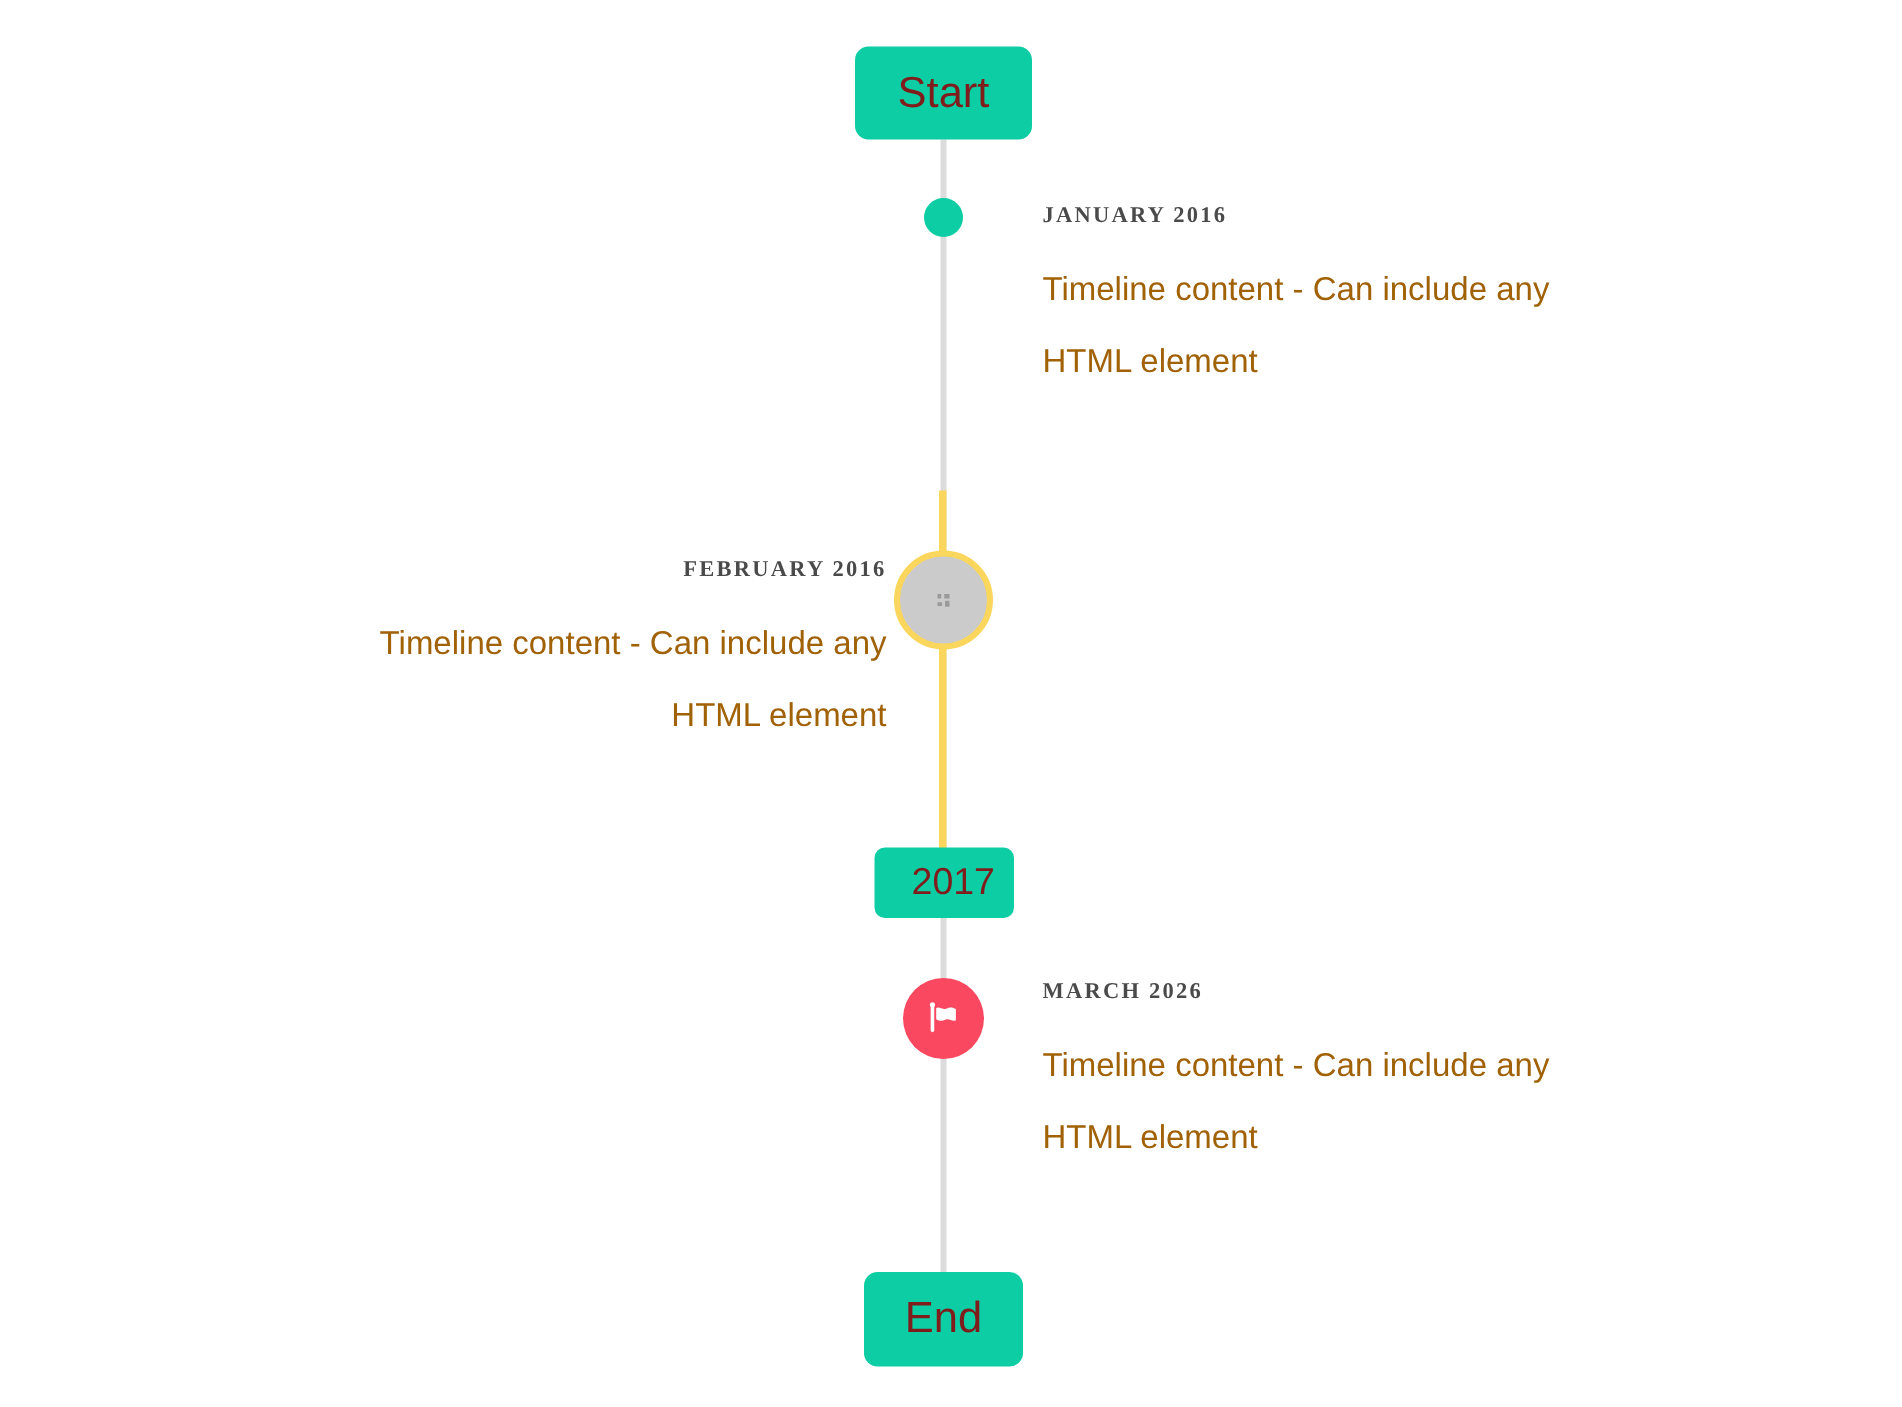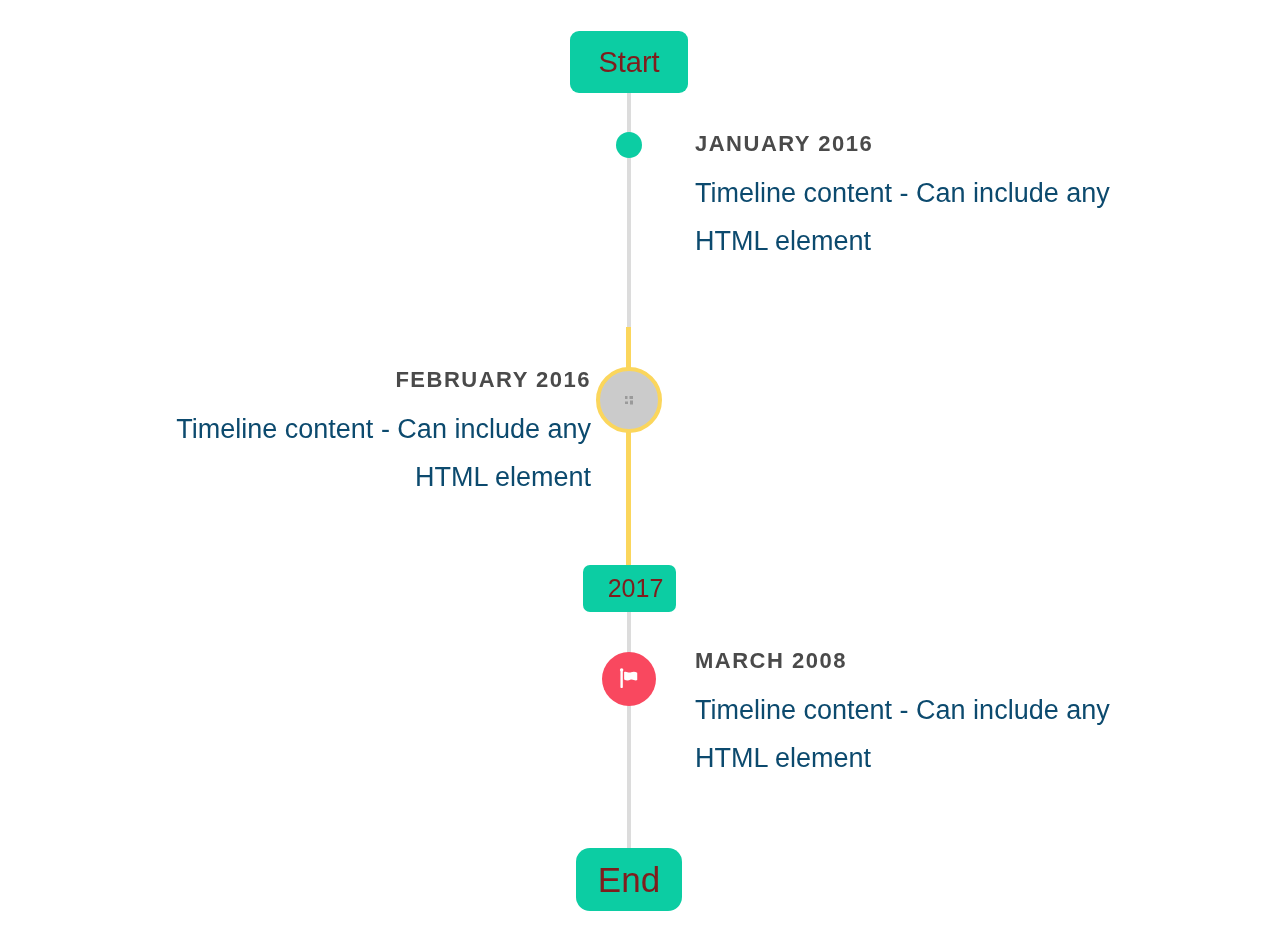--- a/index.html
+++ b/index.html
@@ -20,21 +20,21 @@
     width: 5px; height: 240px; background: #fbd65c;
   }
 
   
   .badge {
     position: absolute; display: flex; align-items: center; justify-content: center;
     background: #0ccda3; color: #7f1d1d; border-radius: 9px;
   }
   .badge-start { left: 570px; top: 31px; width: 118px; height: 62px; font-size: 29px; }
   .badge-year  { left: 583px; top: 565px; width: 93px; height: 47px; font-size: 25px; border-radius: 7px; padding-left: 12px; }
-  .badge-end   { left: 576px; top: 848px; width: 106px; height: 63px; font-size: 35px; border-radius: 14px; }
+  .badge-end   { left: 576px; top: 848px; width: 106px; height: 63px; font-size: 29px; }
 
   
   .marker-dot {
     position: absolute; left: 616px; top: 132px;
     width: 26px; height: 26px; border-radius: 50%; background: #0ccda3;
   }
   .marker-image {
     position: absolute; left: 596px; top: 367px;
     width: 66px; height: 66px; border-radius: 50%;
     background: #cbcbcb; border: 4px solid #fbd65c;
@@ -48,26 +48,26 @@
 
   
   .event { position: absolute; width: 540px; }
   .event-right { text-align: left; }
   .event-left  { text-align: right; }
   .event-jan { left: 695px; top: 133px; }
   .event-feb { right: 677px; top: 369px; }
   .event-mar { left: 695px; top: 650px; }
 
   .event-title {
-    font-size: 22px; font-weight: 700; letter-spacing: 1.5px;
-    color: #4a4a4a; line-height: 22px;
+    font-size: 15px; font-weight: 700; letter-spacing: 1.5px;
+    color: #4a4a4a; line-height: 22px; font-family: Liberation Serif, serif;
   }
   .event-body { margin-top: 14px; }
   .event-line {
-    font-size: 27px; line-height: 48px; color: #0c4a6e; font-weight: 400;
+    font-size: 22px; line-height: 48px; color: #a16207; font-weight: 400;
   }
 </style>
 </head>
 <body>
 
 <div class="stage">
 
   <div class="line-gray"></div>
   <div class="line-yellow"></div>
 
@@ -114,21 +114,21 @@
         <path d="M7.5 5.6
                  C 9.5 4.2, 11.5 7.0, 14.0 5.8
                  C 16.0 4.8, 18.0 5.2, 19.6 6.2
                  L 19.6 13.0
                  C 17.6 14.4, 15.6 11.6, 13.1 12.8
                  C 11.1 13.8, 9.1 13.4, 7.5 12.4 Z"></path>
       </g>
     </svg>
   </div>
   <div class="event event-right event-mar">
-    <div class="event-title">MARCH 2008</div>
+    <div class="event-title">MARCH 2026</div>
     <div class="event-body">
       <div class="event-line">Timeline content - Can include any</div>
       <div class="event-line">HTML element</div>
     </div>
   </div>
 
   <div class="badge badge-end">
     <span>End</span>
   </div>
 

